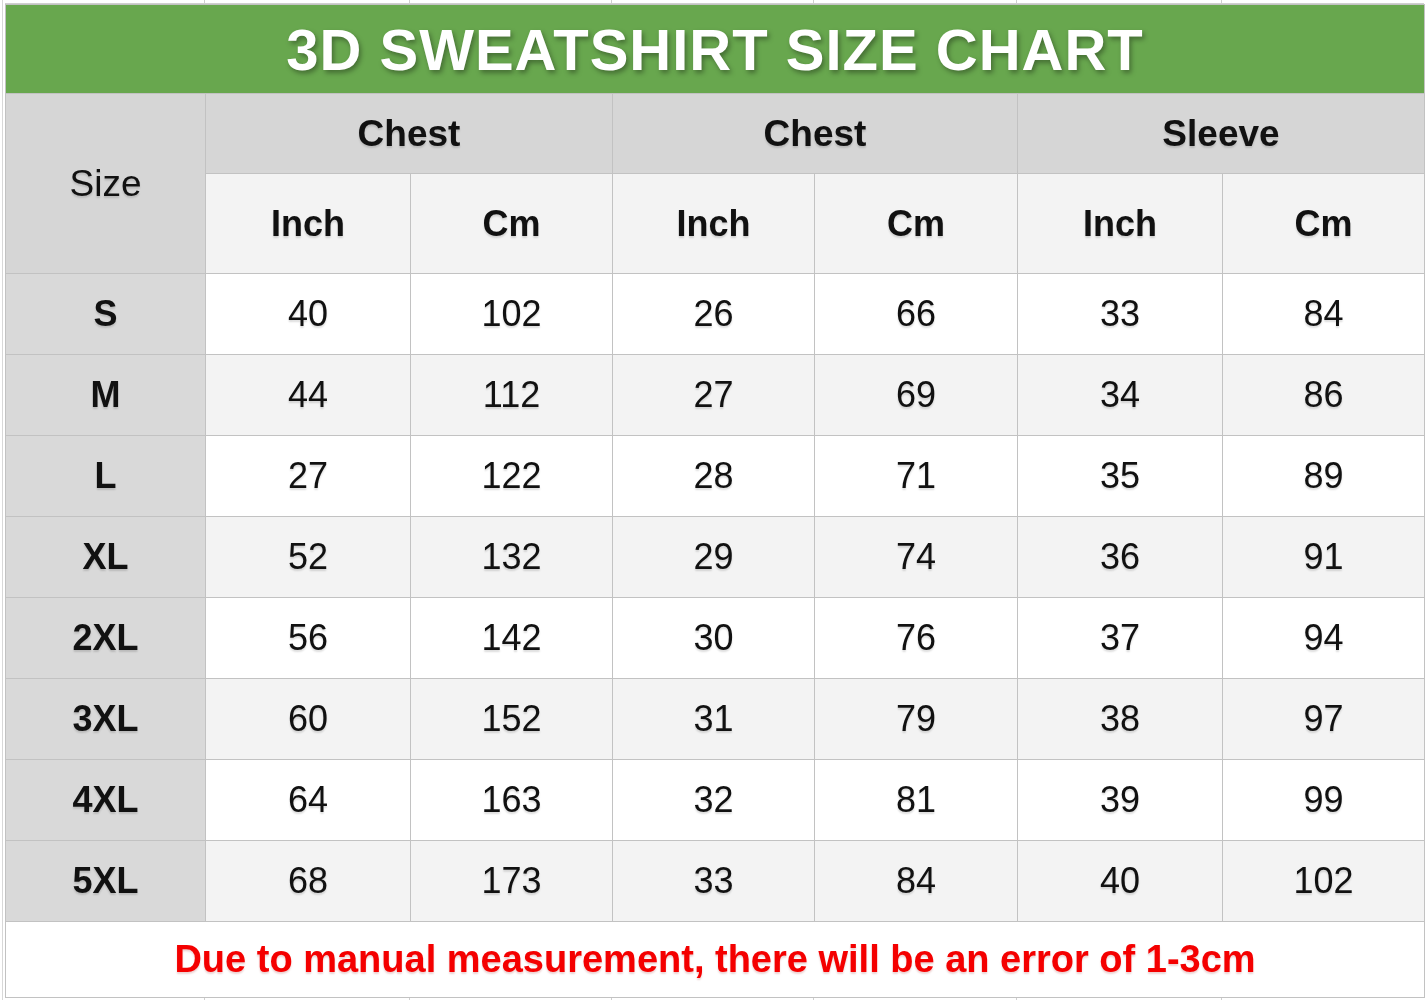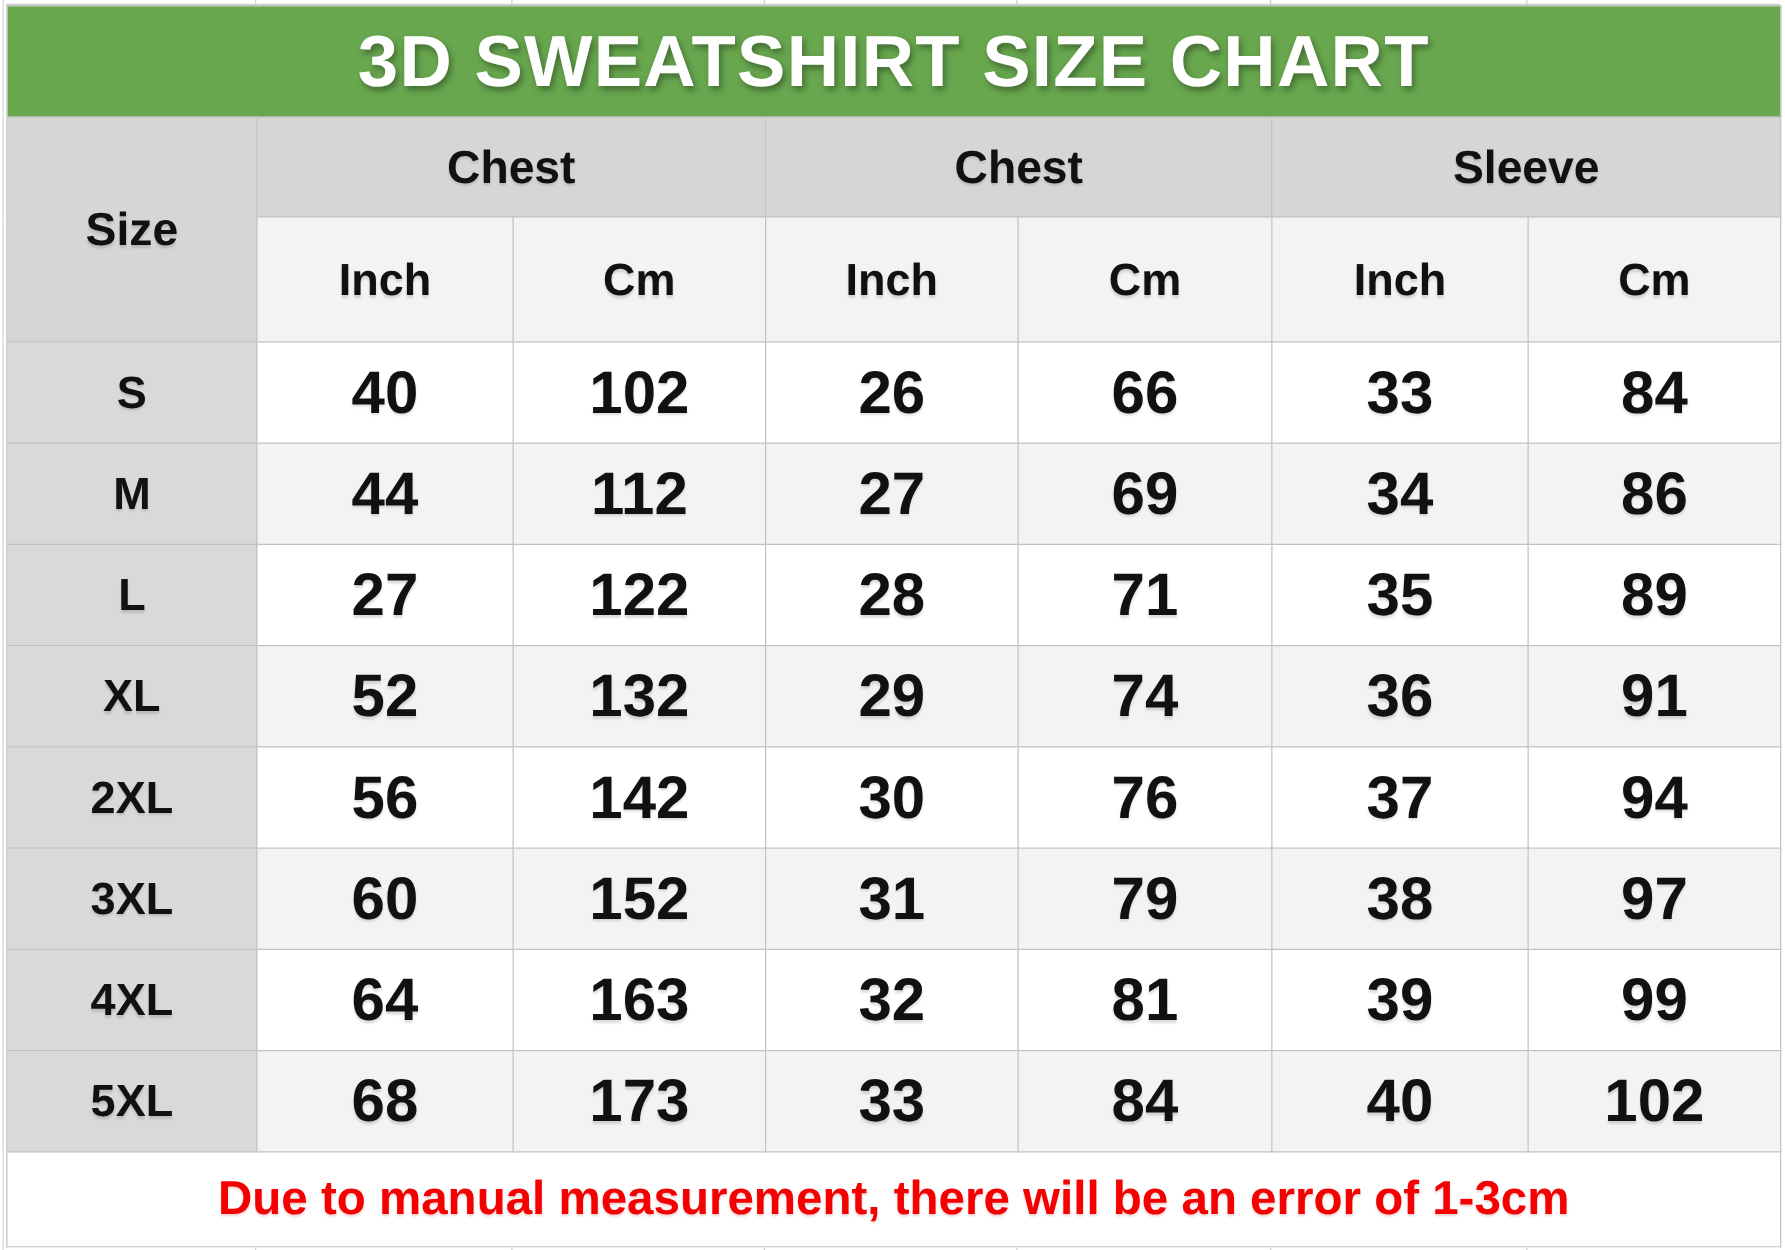--- a/index.html
+++ b/index.html
@@ -51,28 +51,28 @@
     text-shadow:2px 3px 5px rgba(0,0,0,0.35);
   }
   .group-row td{
     background:var(--header-gray);
     height:80px;font-weight:700;font-size:37px;
     border-bottom:1px solid #f5f5f5;
     margin-top:30px;
   }
   td.size-head{
     background:var(--header-gray);
-    font-weight:700;font-size:37px;
+    font-weight:400;font-size:37px;
   }
   .unit-row td{
     background:var(--unit-gray);
     height:100px;font-weight:700;font-size:36px;
     border-top:1px solid #f5f5f5;
   }
-  .data-row td{height:81px;font-size:48px;font-weight:700;background:#ffffff;}
+  .data-row td{height:81px;font-size:36px;font-weight:400;background:#ffffff;}
   .data-row td.size-cell{
     background:var(--size-col-gray);
     font-weight:700;font-size:36px;
   }
   .data-row.alt td{background:var(--zebra-gray);}
   .data-row.alt td.size-cell{background:var(--size-col-gray);}
   .note-row td{height:76px;background:#ffffff;}
   .note-text{
     color:var(--note-red);
     font-size:38px;font-weight:700;

